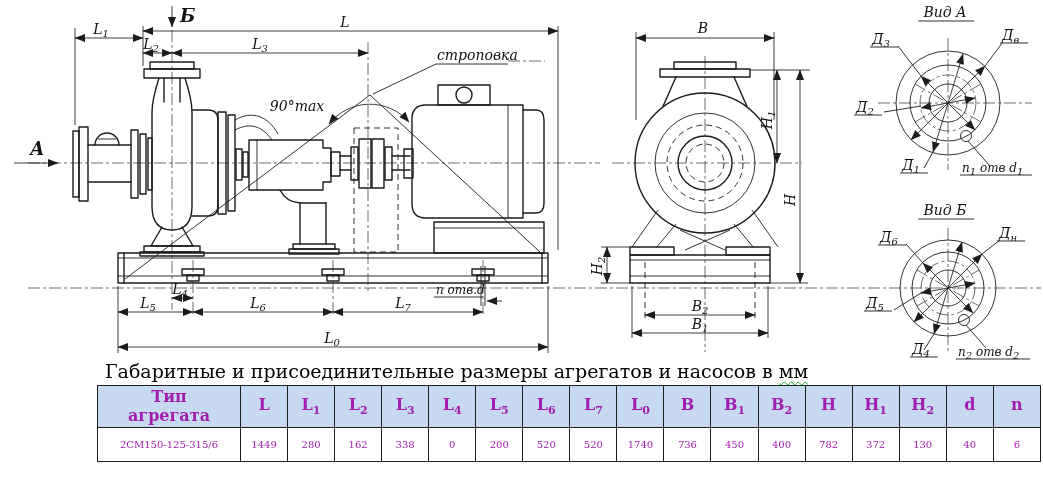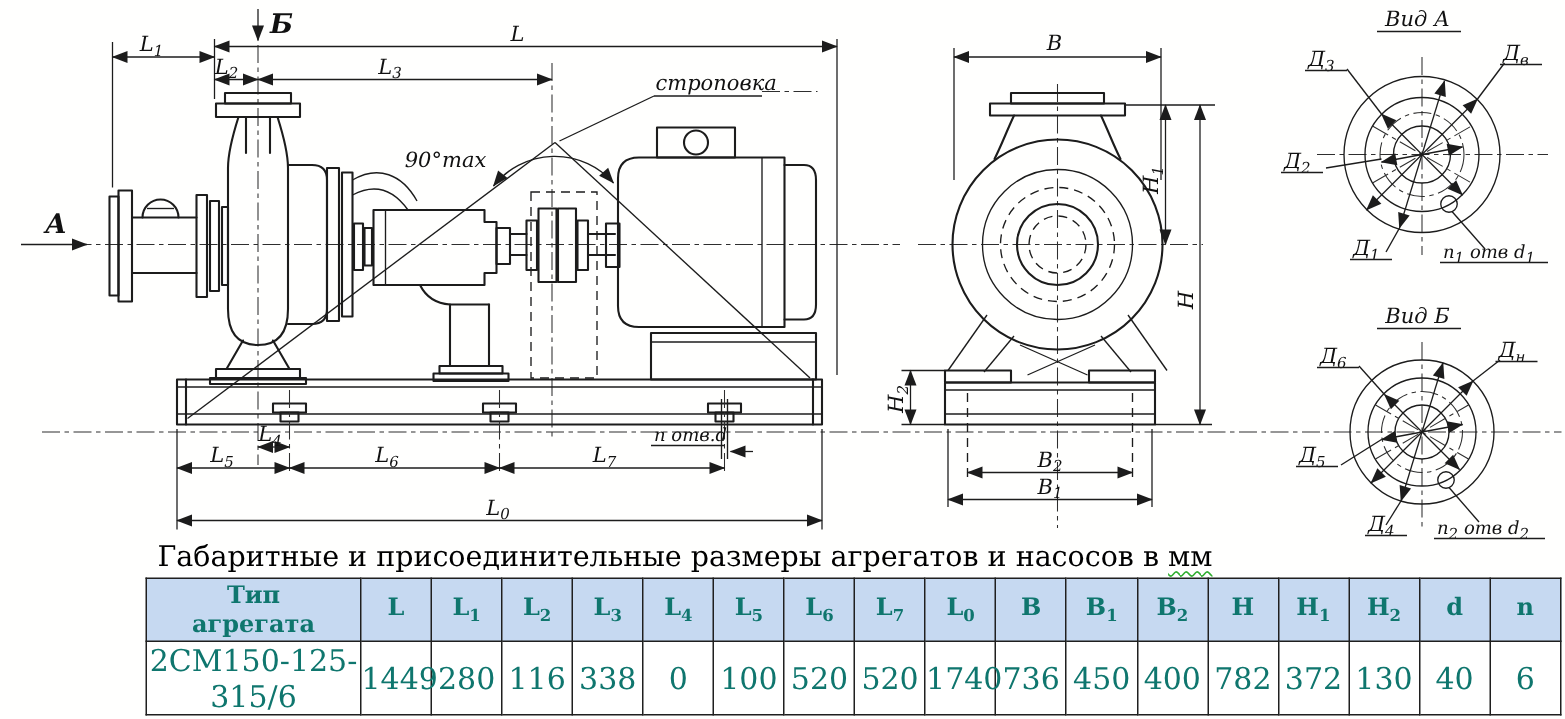--- a/index.html
+++ b/index.html
@@ -13,23 +13,23 @@
   .o{fill:none;stroke:#1c1c1c;stroke-width:1.4;stroke-linejoin:round;stroke-linecap:round;}
   .t{fill:none;stroke:#1c1c1c;stroke-width:0.9;}
   .d{fill:none;stroke:#1c1c1c;stroke-width:0.85;}
   .c{fill:none;stroke:#2e2e2e;stroke-width:0.7;stroke-dasharray:12 3 3 3;}
   .h{fill:none;stroke:#1c1c1c;stroke-width:0.9;stroke-dasharray:6 4;}
   #table-block{position:absolute;left:97px;top:360px;width:944px;}
   #tbl-title{margin:0 0 3px 8px;font-size:19px;color:#000;white-space:nowrap;}
   #tbl-title .unit{text-decoration:underline wavy #2fae2f 1px;text-underline-offset:3px;}
   table.dims{border-collapse:collapse;table-layout:fixed;width:944px;}
   table.dims th,table.dims td{border:1.6px solid #1f1f1f;text-align:center;vertical-align:middle;
-      font-family:"DejaVu Serif",serif;color:#0f766e;padding:0;}
+      font-family:"DejaVu Serif",serif;color:#a21caf;padding:0;}
   table.dims th{background:#c6d9f1;font-weight:bold;font-size:16px;height:41px;line-height:1.15;}
-  table.dims td{font-size:20px;height:33px;background:#fff;}
+  table.dims td{font-size:10px;height:33px;background:#fff;}
   table.dims sub{font-size:11px;}
   col.type{width:143px;}
 </style>
 </head>
 <body>
 
 <div id="page">
 
 <svg width="1043" height="374" viewBox="0 0 1043 374">
   <defs>
@@ -318,24 +318,24 @@
         <th><span>H</span><sub>2</sub></th>
         <th><span>d</span><sub></sub></th>
         <th><span>n</span><sub></sub></th>
       </tr>
     </thead>
     <tbody>
       <tr>
         <td>2СМ150-125-315/6</td>
         <td>1449</td>
         <td>280</td>
-        <td>116</td>
+        <td>162</td>
         <td>338</td>
         <td>0</td>
-        <td>100</td>
+        <td>200</td>
         <td>520</td>
         <td>520</td>
         <td>1740</td>
         <td>736</td>
         <td>450</td>
         <td>400</td>
         <td>782</td>
         <td>372</td>
         <td>130</td>
         <td>40</td>

